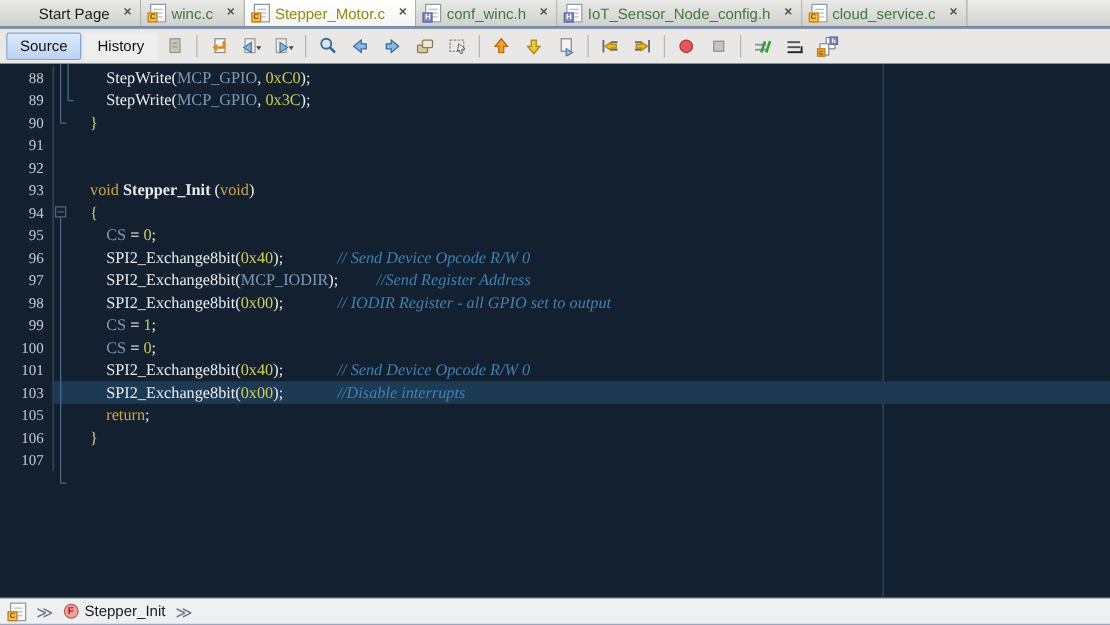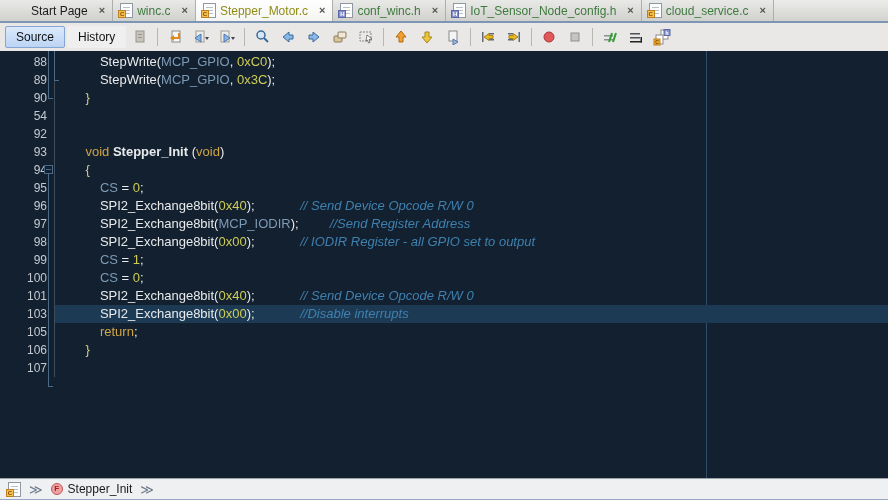--- a/index.html
+++ b/index.html
@@ -35,22 +35,22 @@
   .tb-btn.active { background: linear-gradient(#dceafc, #bcd4f4); border-color: #84a6d2; }
   .tb-sep { width: 1px; height: 18px; background: #b6b6b2; margin: 0 4px; flex: none; }
   .icon-btn { width: 24px; height: 22px; display: flex; align-items: center;
               justify-content: center; margin: 0 1px; border-radius: 2px; flex: none; }
   .icon-btn svg { display: block; }
 
   
   .editor { position: relative; flex: 1; background: var(--editor-bg, #13202f); overflow: hidden; }
   .margin-guide { position: absolute; left: 706px; top: 0; bottom: 0; width: 1px;
                   background: var(--margin-line, #2e4d68); }
-  .rows { position: absolute; left: 12px; top: 2px; right: 0;
-          font-family: Liberation Sans, sans-serif; font-size: 13px; }
+  .rows { position: absolute; left: 0; top: 2px; right: 0;
+          font-family: Liberation Serif, serif; font-size: 13px; }
   .crow { display: flex; height: 18px; line-height: 18px; }
   .lnum { width: 43px; flex: none; text-align: right; padding-right: 7px;
           color: var(--line-number, #c5cad0); font-size: 12px;
           border-right: 1px solid #3e4c5c; }
   .lrest { flex: 1; padding-left: 16px; white-space: pre; }
   .lrest.current { background: var(--current-line-bg, #1d3a54); }
   .tk-plain { color: var(--plain, #e8eaec); }
   .tk-kw    { color: var(--keyword, #cfa545); }
   .tk-num   { color: var(--number, #cecd55); }
   .tk-id    { color: var(--identifier, #7d9ab5); }
@@ -283,21 +283,21 @@
         </div>
         <div class="crow">
           <span class="lnum">89</span>
           <div class="lrest"><span class="tk-plain">        StepWrite(</span><span class="tk-id">MCP_GPIO</span><span class="tk-plain">, </span><span class="tk-num">0x3C</span><span class="tk-plain">);</span></div>
         </div>
         <div class="crow">
           <span class="lnum">90</span>
           <div class="lrest"><span class="tk-brace">    }</span></div>
         </div>
         <div class="crow">
-          <span class="lnum">54</span>
+          <span class="lnum">91</span>
           <div class="lrest"></div>
         </div>
         <div class="crow">
           <span class="lnum">92</span>
           <div class="lrest"></div>
         </div>
         <div class="crow">
           <span class="lnum">93</span>
           <div class="lrest"><span class="tk-plain">    </span><span class="tk-kw">void</span><span class="tk-plain"> </span><span class="tk-fn">Stepper_Init</span><span class="tk-plain"> (</span><span class="tk-kw">void</span><span class="tk-plain">)</span></div>
         </div>

